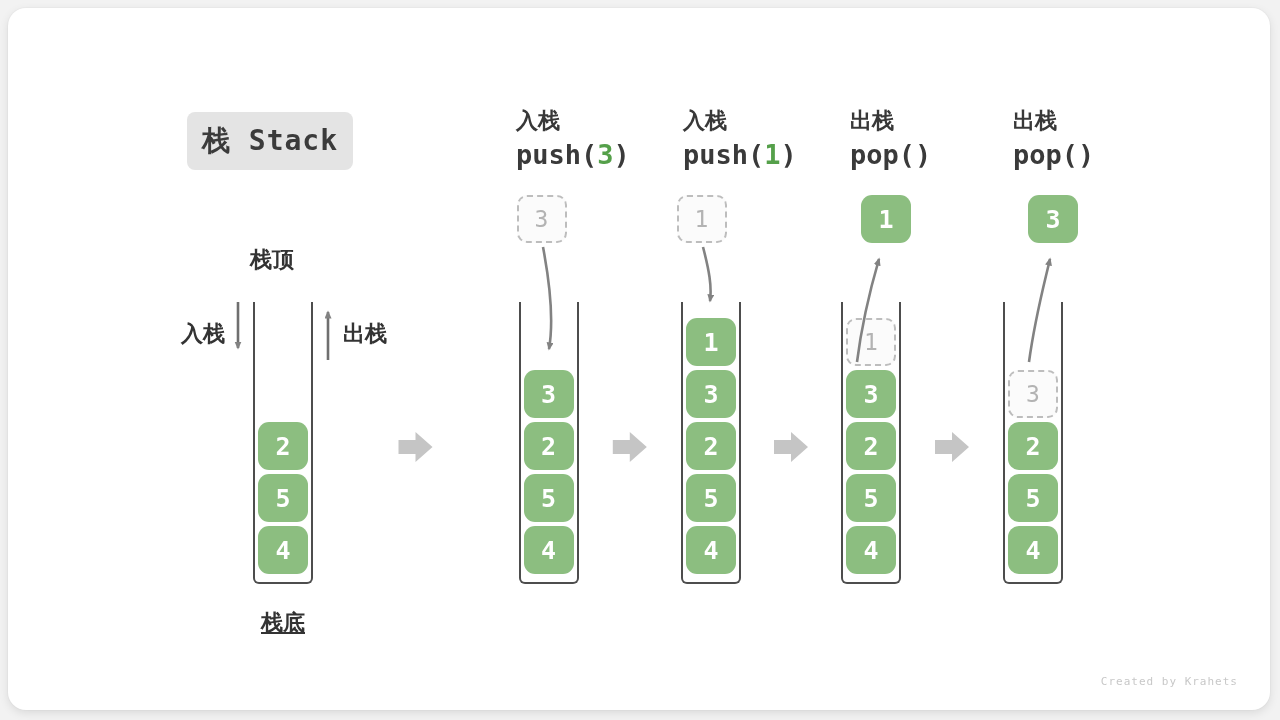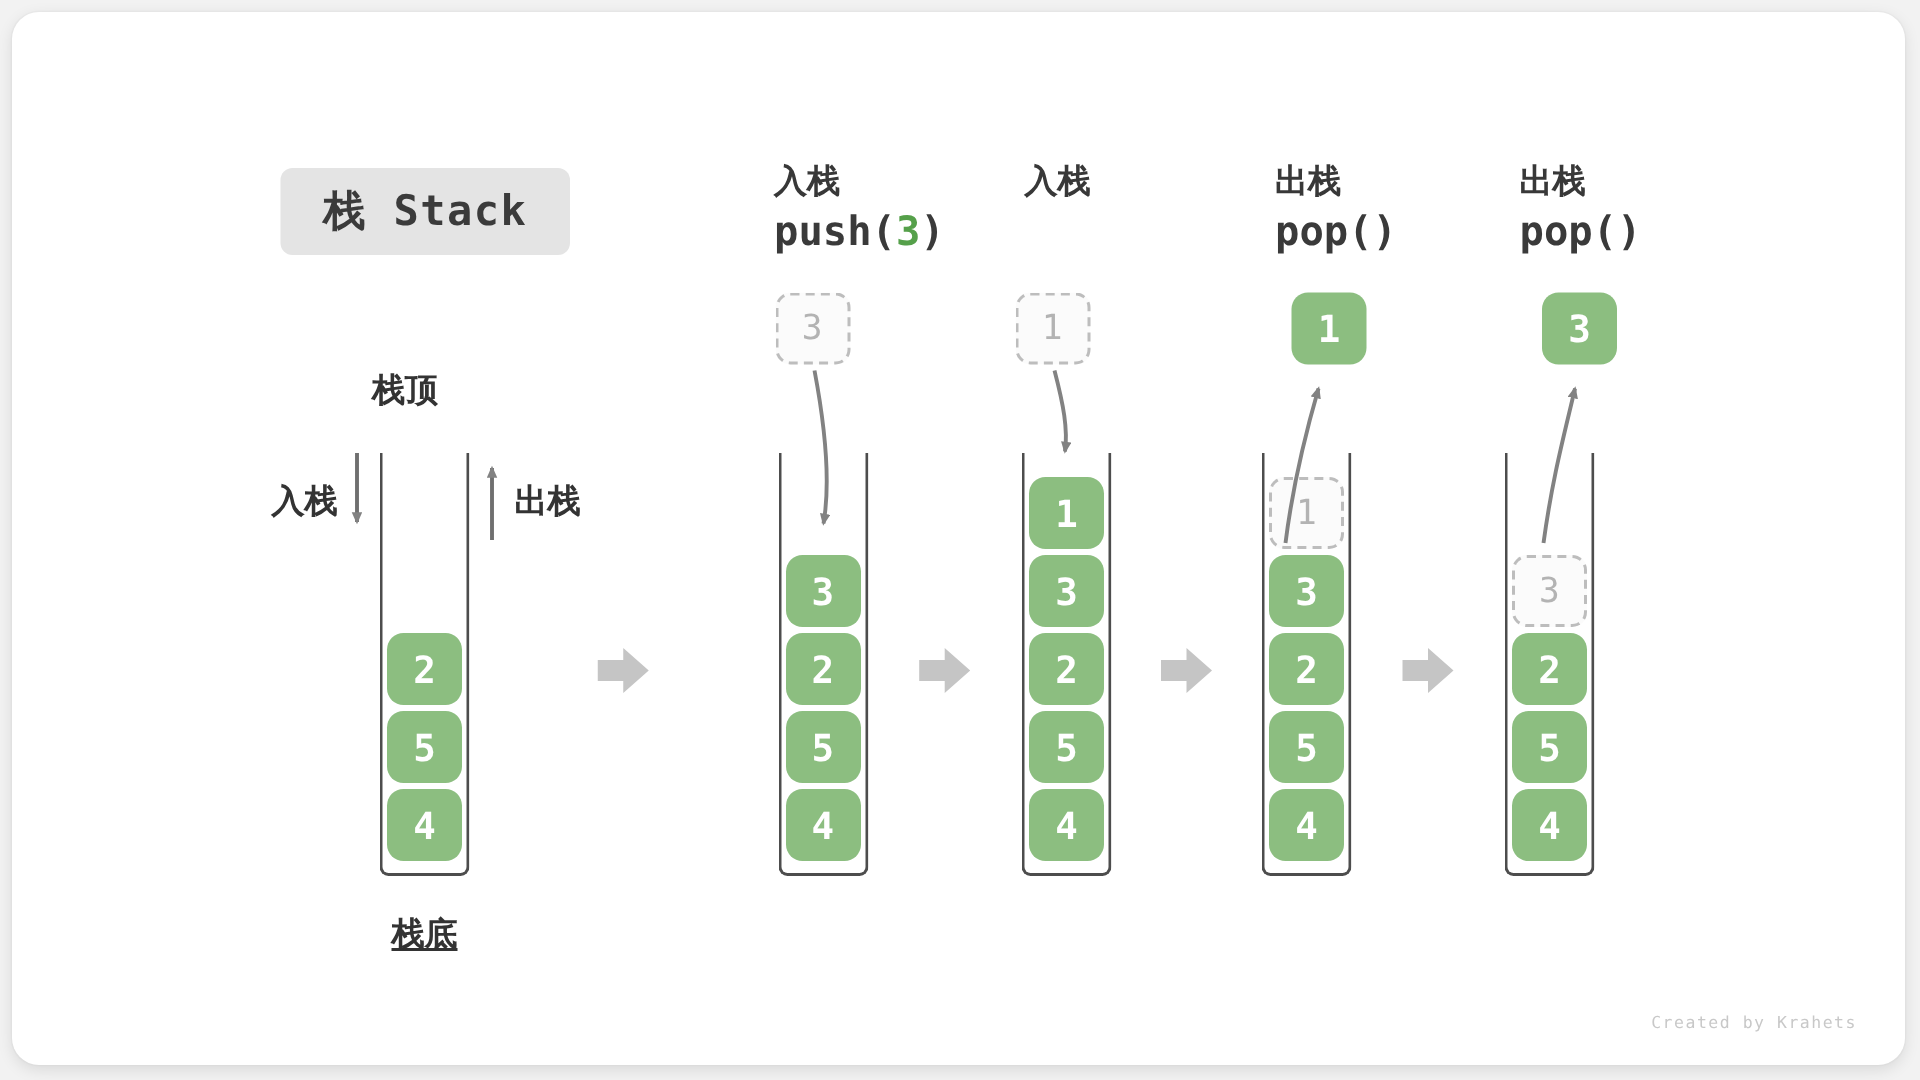--- a/index.html
+++ b/index.html
@@ -6,21 +6,21 @@
   .mono{font-family:"DejaVu Sans Mono","Liberation Mono",monospace;}
   .sans{font-family:"Liberation Sans","DejaVu Sans",sans-serif;}
   #card{
     position:absolute;left:8px;top:8px;width:1262px;height:702px;
     background:#ffffff;border-radius:18px;
     box-shadow:0 3px 10px rgba(0,0,0,0.10), 0 0 0 1px rgba(0,0,0,0.02);
   }
   #stage{position:absolute;left:0;top:0;width:1280px;height:720px;}
   
   .title-box{
-    position:absolute;left:187px;top:112px;width:193px;height:58px;
+    position:absolute;left:187px;top:112px;width:166px;height:58px;
     background:#e4e4e4;border-radius:8px;display:flex;align-items:center;justify-content:center;
     font-size:28px;font-weight:700;color:#3b3b3b;letter-spacing:1px;
   }
   
   .op-label{position:absolute;top:107px;width:170px;color:#383838;}
   .op-cn{display:block;font-size:22px;font-weight:700;line-height:28px;}
   .op-code{display:block;font-size:27px;line-height:28px;margin-top:6px;font-weight:600;color:#3a3a3a;}
   .op-arg{color:var(--arg-green);font-weight:700;}
   
   .stack-wall{
@@ -56,31 +56,32 @@
   <div class="title-box sans">
     <span class="mono">栈 Stack</span>
   </div>
 
   <div class="op-label sans" style="left:516px">
     <span class="op-cn">入栈</span>
     <span class="op-code mono"><span>push(</span><span class="op-arg">3</span><span>)</span></span>
   </div>
   <div class="op-label sans" style="left:683px">
     <span class="op-cn">入栈</span>
+    <span class="op-code mono"><span>push(</span><span class="op-arg">1</span><span>)</span></span>
   </div>
   <div class="op-label sans" style="left:850px">
     <span class="op-cn">出栈</span>
     <span class="op-code mono"><span>pop(</span><span class="op-arg"></span><span>)</span></span>
   </div>
   <div class="op-label sans" style="left:1013px">
     <span class="op-cn">出栈</span>
     <span class="op-code mono"><span>pop(</span><span class="op-arg"></span><span>)</span></span>
   </div>
 
-  <div class="side-label sans" style="left:223px;top:245px;width:94px;text-align:center;">栈顶</div>
+  <div class="side-label sans" style="left:250px;top:245px;width:94px;text-align:left;">栈顶</div>
   <div class="side-label sans" style="left:236px;top:608px;width:94px;text-align:center;text-decoration:underline;">栈底</div>
   <div class="side-label sans" style="left:133px;top:319px;width:92px;text-align:right;">入栈</div>
   <div class="side-label sans" style="left:343px;top:319px;width:92px;text-align:left;">出栈</div>
 
   <div id="stacks-root">
       <div class="stack-wall" style="left: 253px; top: 302px; width: 60px; height: 282px;"></div>
       <div class="block mono" style="left: 258px; top: 422px;">2</div>
       <div class="block mono" style="left: 258px; top: 474px;">5</div>
       <div class="block mono" style="left: 258px; top: 526px;">4</div>
       <div class="stack-wall" style="left: 518.5px; top: 302px; width: 60px; height: 282px;"></div>

